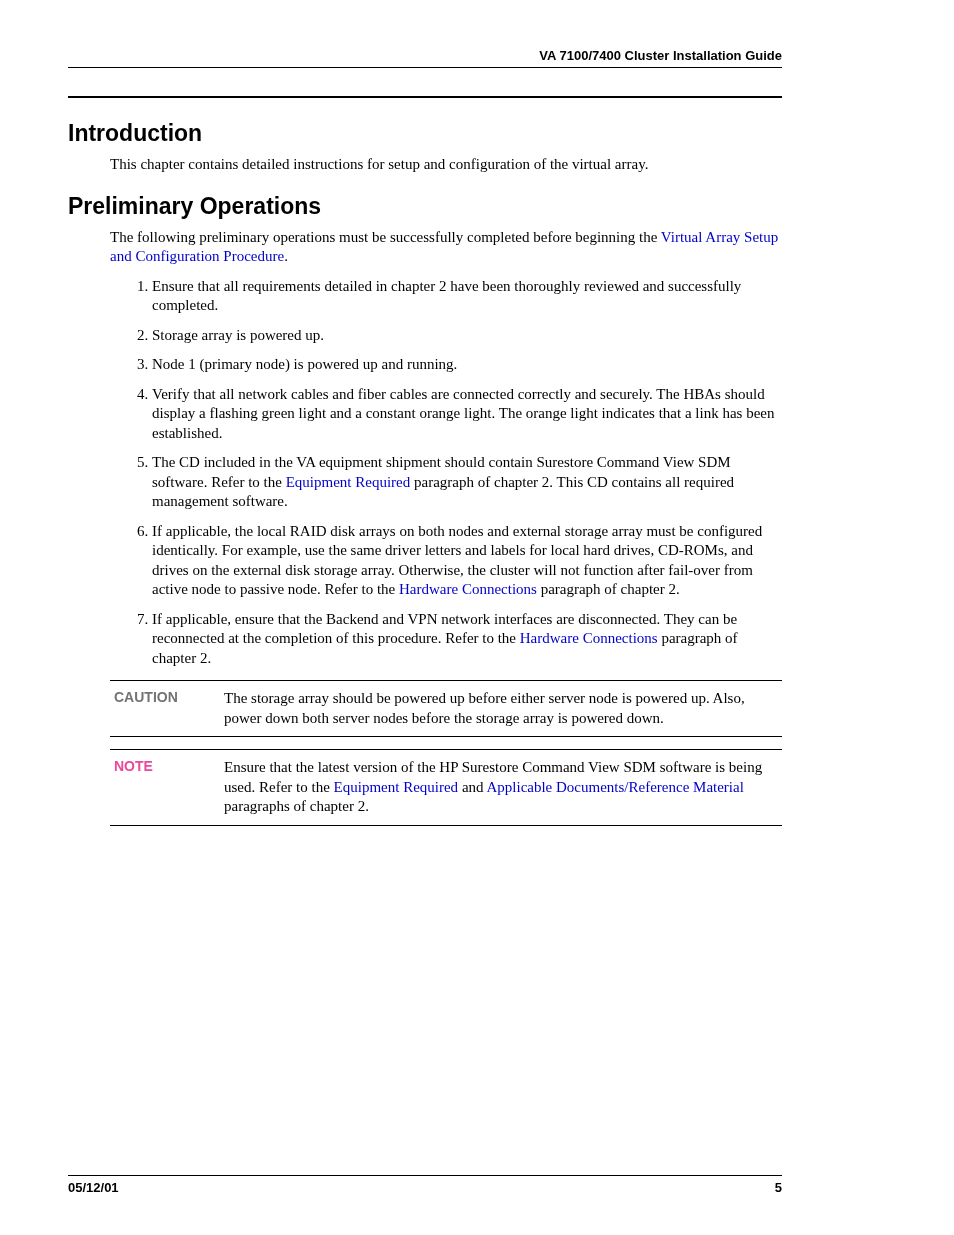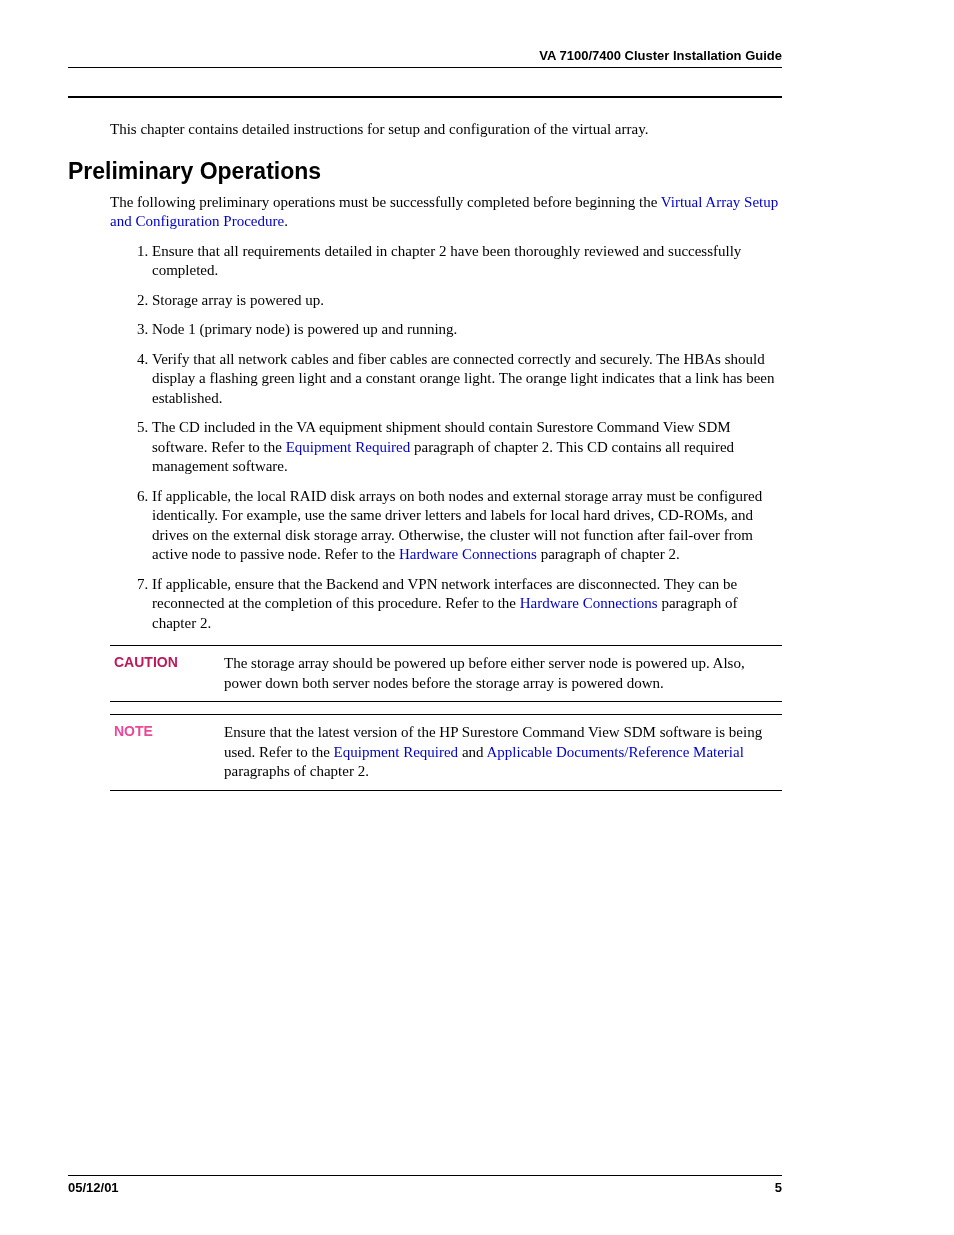--- a/index.html
+++ b/index.html
@@ -64,21 +64,21 @@
     display: flex;
     align-items: flex-start;
   }
   .admon .label {
     font-family: Arial, Helvetica, sans-serif;
     font-weight: bold;
     font-size: 14px;
     width: 110px;
     flex-shrink: 0;
   }
-  .label-caution { color: #be185d; }
+  .label-caution { color: #737373; }
   .label-note { color: #ec4899; }
   .admon .admon-body { flex: 1; line-height: 1.3; }
   .footer {
     position: absolute;
     left: 68px;
     right: 68px;
     bottom: 40px;
   }
   .footer-rule {
     border: 0;
@@ -96,20 +96,21 @@
 </head>
 <body>
 
 <div class="page">
 
   <div class="running-header">VA 7100/7400 Cluster Installation Guide</div>
   <hr class="header-rule">
 
   <hr class="thick-rule">
 
+  <div class="sect1">Introduction</div>
   <p class="body-indent">This chapter contains detailed instructions for setup and configuration of the virtual array.</p>
 
   <div class="sect1">Preliminary Operations</div>
   <p class="body-indent">
     <span>The following preliminary operations must be successfully completed before beginning the </span><span class="link">Virtual Array Setup and Configuration Procedure</span><span>.</span>
   </p>
 
   <ol class="steps">
     <li>Ensure that all requirements detailed in chapter 2 have been thoroughly reviewed and successfully completed.</li>
     <li>Storage array is powered up.</li>

